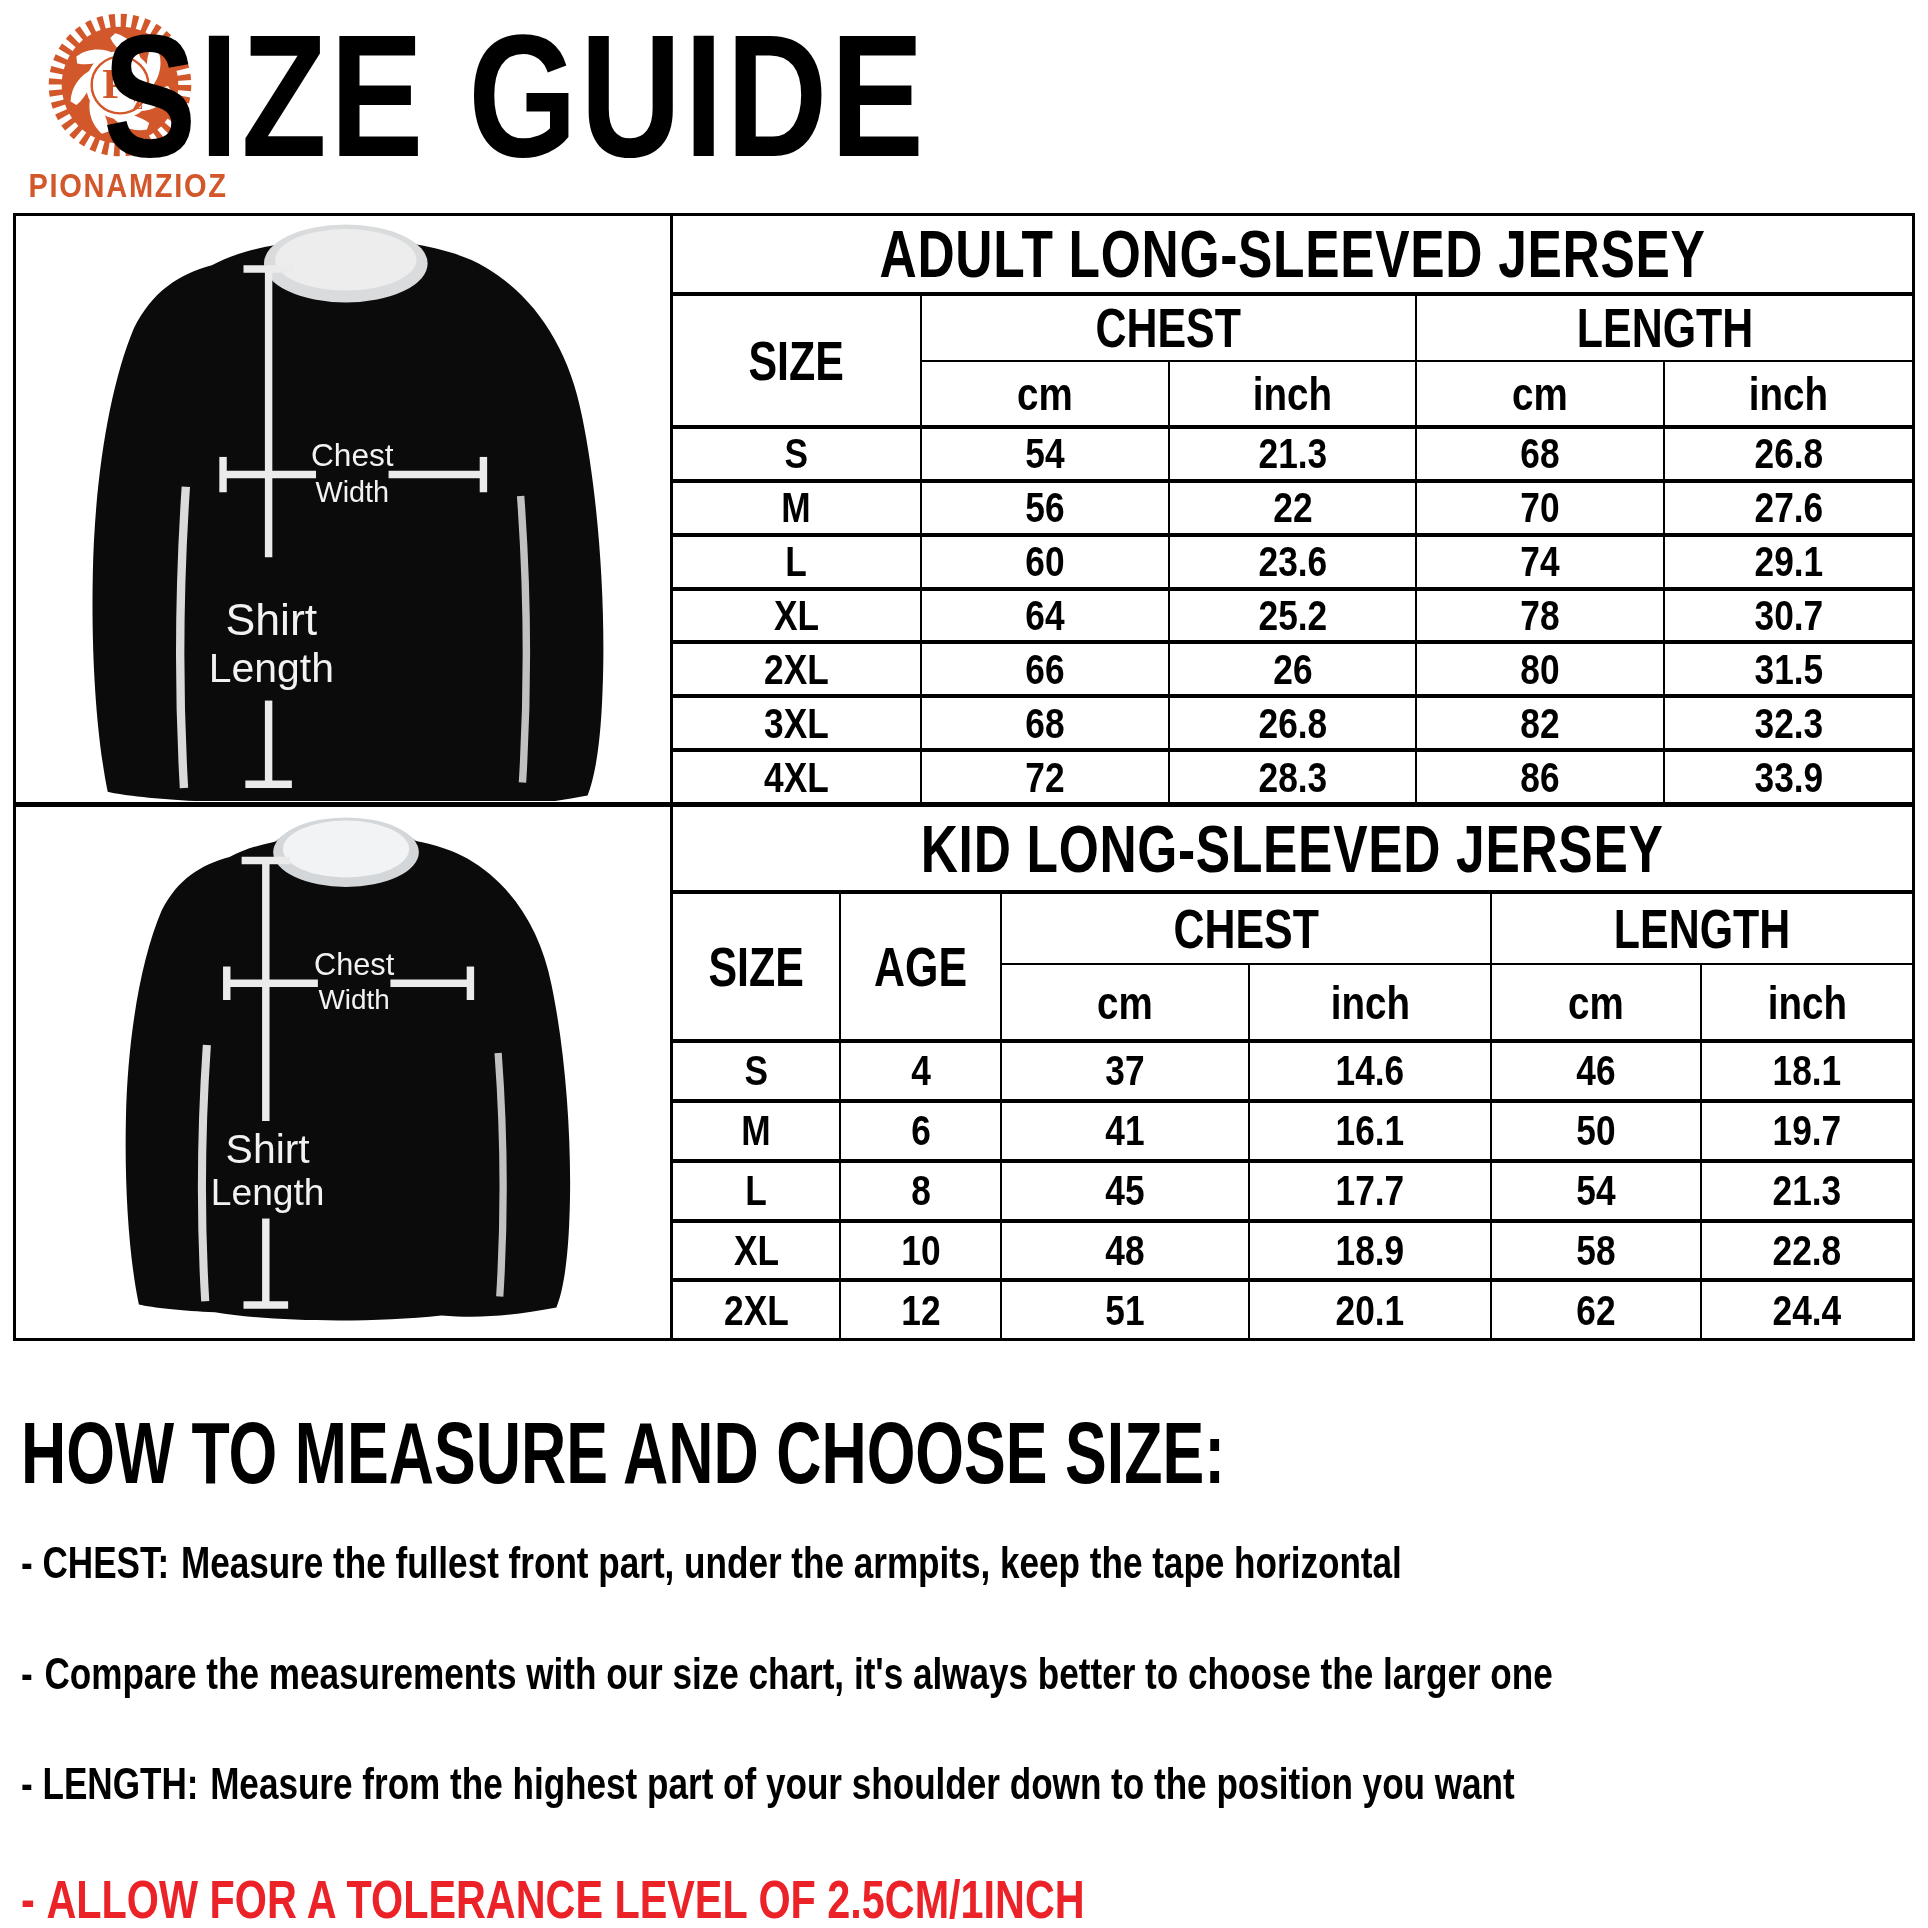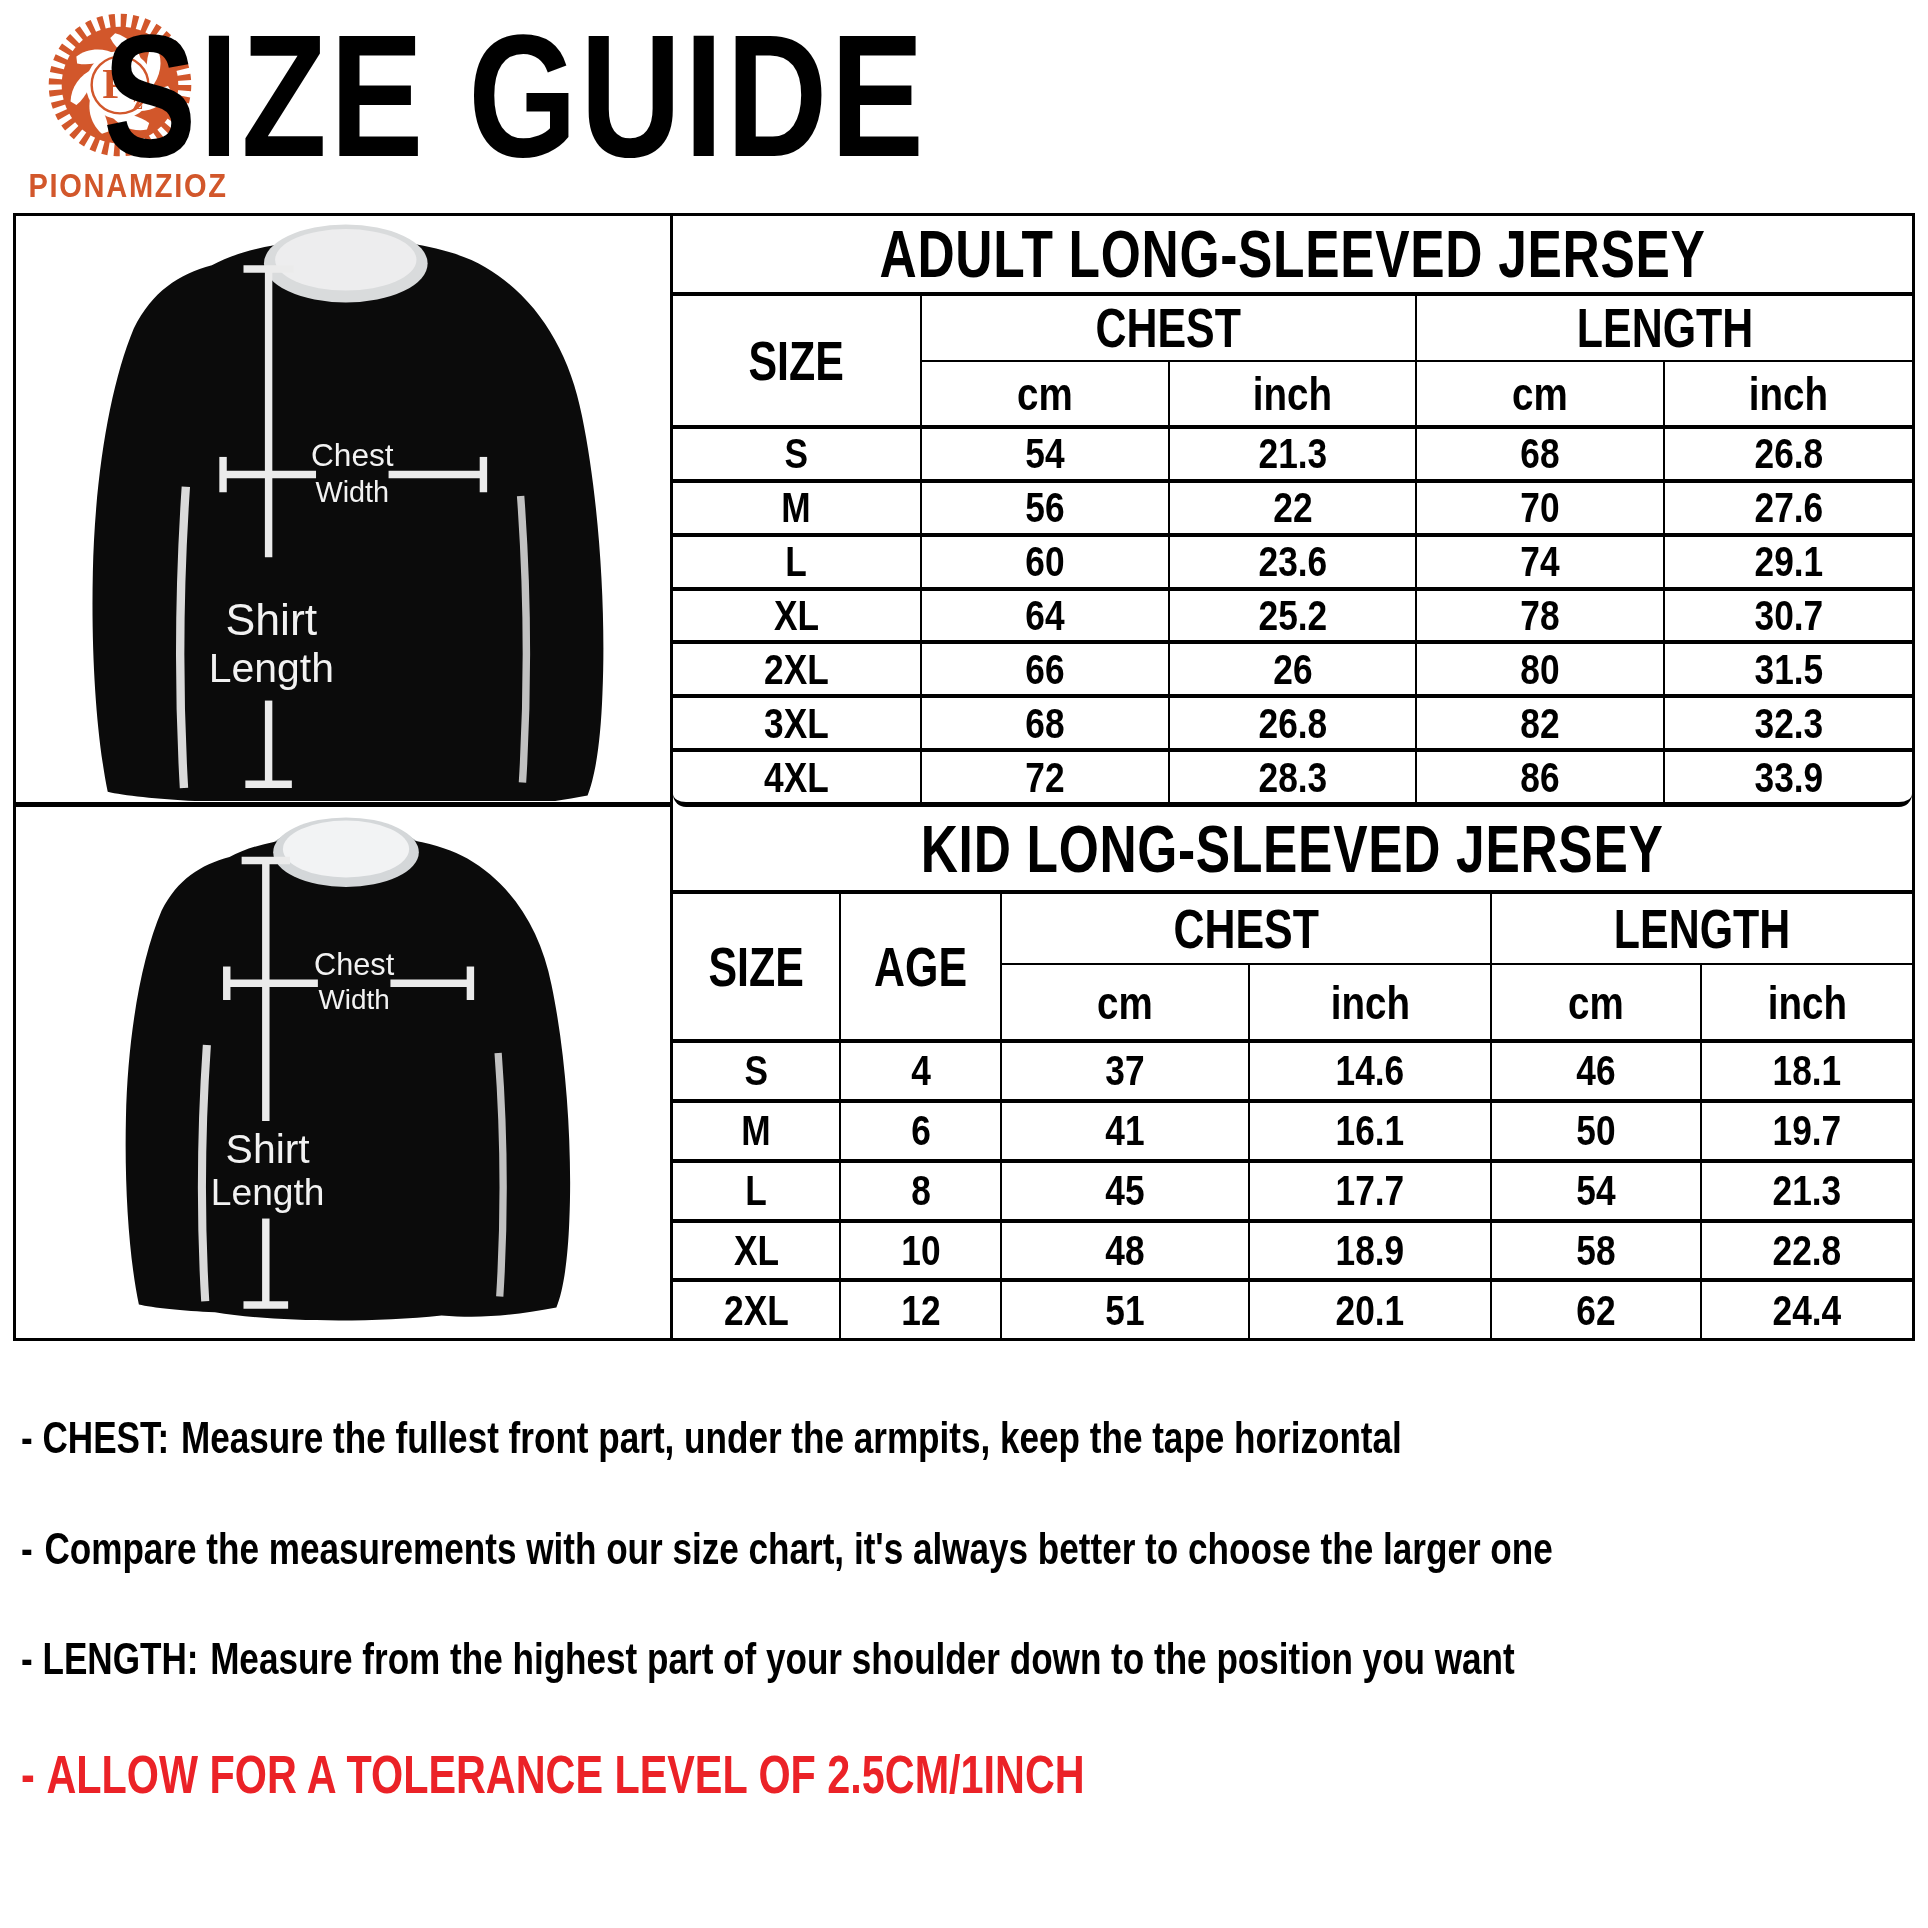--- a/index.html
+++ b/index.html
@@ -24,21 +24,21 @@
   .page-title{position:absolute;left:0;right:0;top:7.5px;text-align:left;font-weight:bold;
               font-size:175px;line-height:1;letter-spacing:3.8px;white-space:nowrap;}
 
   
   .main{position:absolute;left:13px;top:213px;width:1902px;height:1128px;border:3.8px solid var(--ink);
         display:grid;grid-template-columns:657px 1fr;grid-template-rows:591px 1fr;background:#fff;}
   .jpanel{border-right:3.8px solid var(--ink);position:relative;display:flex;align-items:center;justify-content:center;overflow:hidden;}
   .row-top{border-bottom:5.6px solid var(--ink);}
 
   
-  .tpanel{overflow:hidden;border-radius:13px;}
+  .tpanel{overflow:hidden;}
   table.size-table{width:100%;height:100%;border-collapse:collapse;table-layout:fixed;}
   .size-table th,.size-table td{border:2.8px solid var(--ink);padding:0;text-align:center;vertical-align:middle;font-weight:bold;}
   .size-table tr.title-row th{border:none;border-bottom:4.7px solid var(--ink);}
   .size-table tbody td{border-top:4.7px solid var(--ink);border-bottom:4.7px solid var(--ink);}
   .size-table tr > *:first-child{border-left:none;}
   .size-table tr > *:last-child{border-right:none;}
   .size-table tbody tr:last-child > td{border-bottom:none;}
   .t-title{font-size:66px;letter-spacing:0.9px;white-space:nowrap;}
   .h-big{font-size:55px;}
   .h-small{font-size:47px;}
@@ -309,20 +309,21 @@
             <td><span class="cx82">20.1</span></td>
             <td><span class="cx82">62</span></td>
             <td><span class="cx82">24.4</span></td>
           </tr>
         </tbody>
     </table>
   </div>
 </div>
 
 <section class="howto">
+  <h2><span class="cx72 oxl">HOW TO MEASURE AND CHOOSE SIZE:</span></h2>
   <p class="line">
     <span class="lx"><span class="pfx">- CHEST:</span><span class="btx">Measure the fullest front part, under the armpits, keep the tape horizontal</span></span>
   </p>
   <p class="line">
     <span class="lx"><span class="pfx">-</span><span class="btx">Compare the measurements with our size chart, it's always better to choose the larger one</span></span>
   </p>
   <p class="line">
     <span class="lx"><span class="pfx">- LENGTH:</span><span class="btx">Measure from the highest part of your shoulder down to the position you want</span></span>
   </p>
   <p class="line line-alert">

